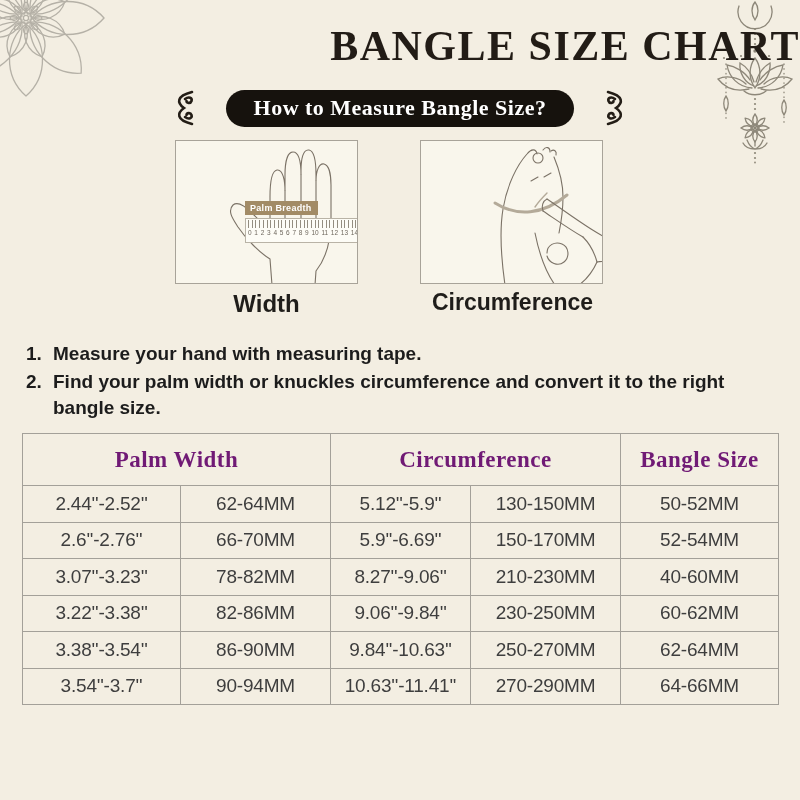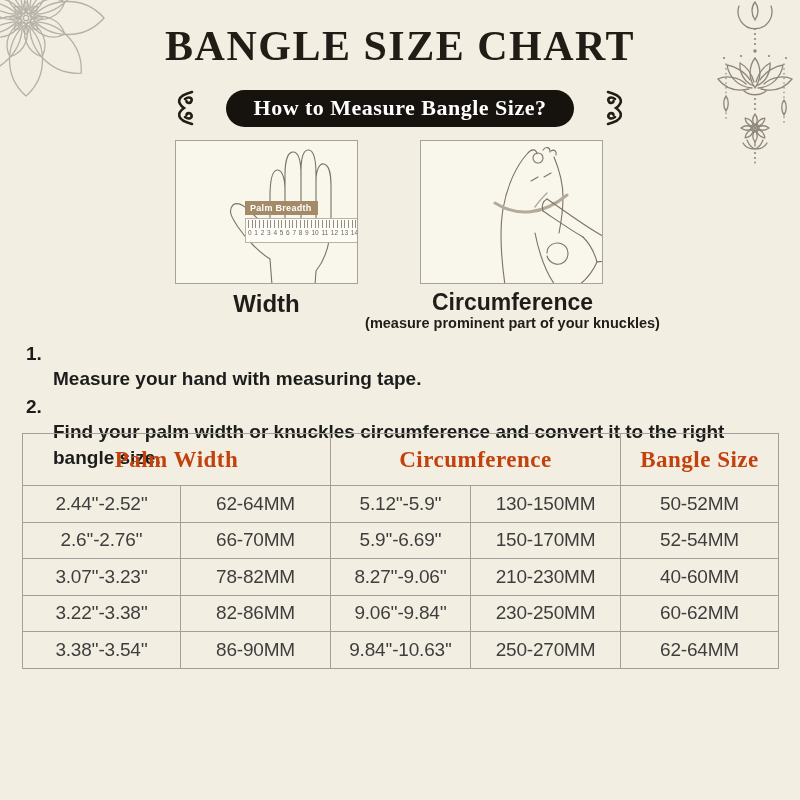--- a/index.html
+++ b/index.html
@@ -14,21 +14,21 @@
   }
   .abs { position:absolute; }
 
   
   .mandala { left:-16px; top:-18px; }
   .hanging { left:688px; top:0; }
 
   
   .page-title {
     left:0; top:22px; width:800px;
-    text-align:center;
+    text-align:right;
     font-family:"Liberation Serif", serif;
     font-weight:bold;
     font-size:42px;
     letter-spacing:1.5px;
     color:#221c16;
   }
   .banner-row {
     left:0; top:88px; width:800px;
     display:flex; justify-content:center; align-items:center; gap:27px;
   }
@@ -85,37 +85,37 @@
   .caption-circ {
     left:330px; top:290px; width:365px; text-align:center; color:#1f1d1a;
   }
   .caption-circ .main { font-size:23px; font-weight:bold; line-height:25px; }
   .caption-circ .note { font-size:14.5px; font-weight:bold; line-height:16px; }
 
   
   .instructions { left:26px; top:341px; width:735px; }
   .instr-line { display:flex; font-size:19px; font-weight:bold; color:#1c1c1c; line-height:26px; margin-bottom:2px; }
   .instr-num { width:27px; flex:0 0 27px; }
-  .instr-text { flex:1;margin-top:25px; }
+  .instr-text { flex:1; }
 
   
   .size-table-wrap { left:22px; top:433px; width:756px; }
   table {
     width:756px; table-layout:fixed; border-collapse:collapse;
     background:transparent;
   }
   th, td {
     border:1px solid #a3a099;
     text-align:center; vertical-align:middle;
   }
   th {
     height:52px;
     font-family:"Liberation Serif", serif;
     font-weight:bold; font-size:23px; letter-spacing:0.5px;
-    color:#c2410c;
+    color:#701a75;
   }
   td {
     height:36.5px;
     font-size:19px; color:#3e3e3e; letter-spacing:-0.2px;
   }
 </style>
 </head>
 <body>
 
 <svg class="abs mandala" width="165" height="165" viewBox="0 0 165 165" fill="none" stroke="#b5b1a7" stroke-width="1.3">
@@ -341,21 +341,20 @@
     <path d="M100 112 C100 104 108 100 115 103 C122 106 123 116 117 121 C111 126 102 122 100 115"></path>
     <path d="M88 92 C92 112 98 130 108 144"></path>
     <path d="M150 121 C146 130 140 138 132 144"></path>
     <path d="M176 112 C180 120 182 128 183 134"></path>
   </svg>
 </div>
 
 <div class="abs caption-width">Width</div>
 <div class="abs caption-circ">
   <div class="main">Circumference</div>
-  <div class="note">(measure prominent part of your knuckles)</div>
 </div>
 
 <div class="abs instructions">
   <div class="instr-line">
     <span class="instr-num">1.</span>
     <span class="instr-text">Measure your hand with measuring tape.</span>
   </div>
   <div class="instr-line">
     <span class="instr-num">2.</span>
     <span class="instr-text">Find your palm width or knuckles circumference and convert it to the right bangle size.</span>
@@ -407,15 +406,22 @@
           <td>230-250MM</td>
           <td>60-62MM</td>
         </tr>
         <tr>
           <td>3.38''-3.54''</td>
           <td>86-90MM</td>
           <td>9.84''-10.63''</td>
           <td>250-270MM</td>
           <td>62-64MM</td>
         </tr>
+        <tr>
+          <td>3.54''-3.7''</td>
+          <td>90-94MM</td>
+          <td>10.63''-11.41''</td>
+          <td>270-290MM</td>
+          <td>64-66MM</td>
+        </tr>
       </tbody>
   </table>
 </div>
 
 </body></html>

